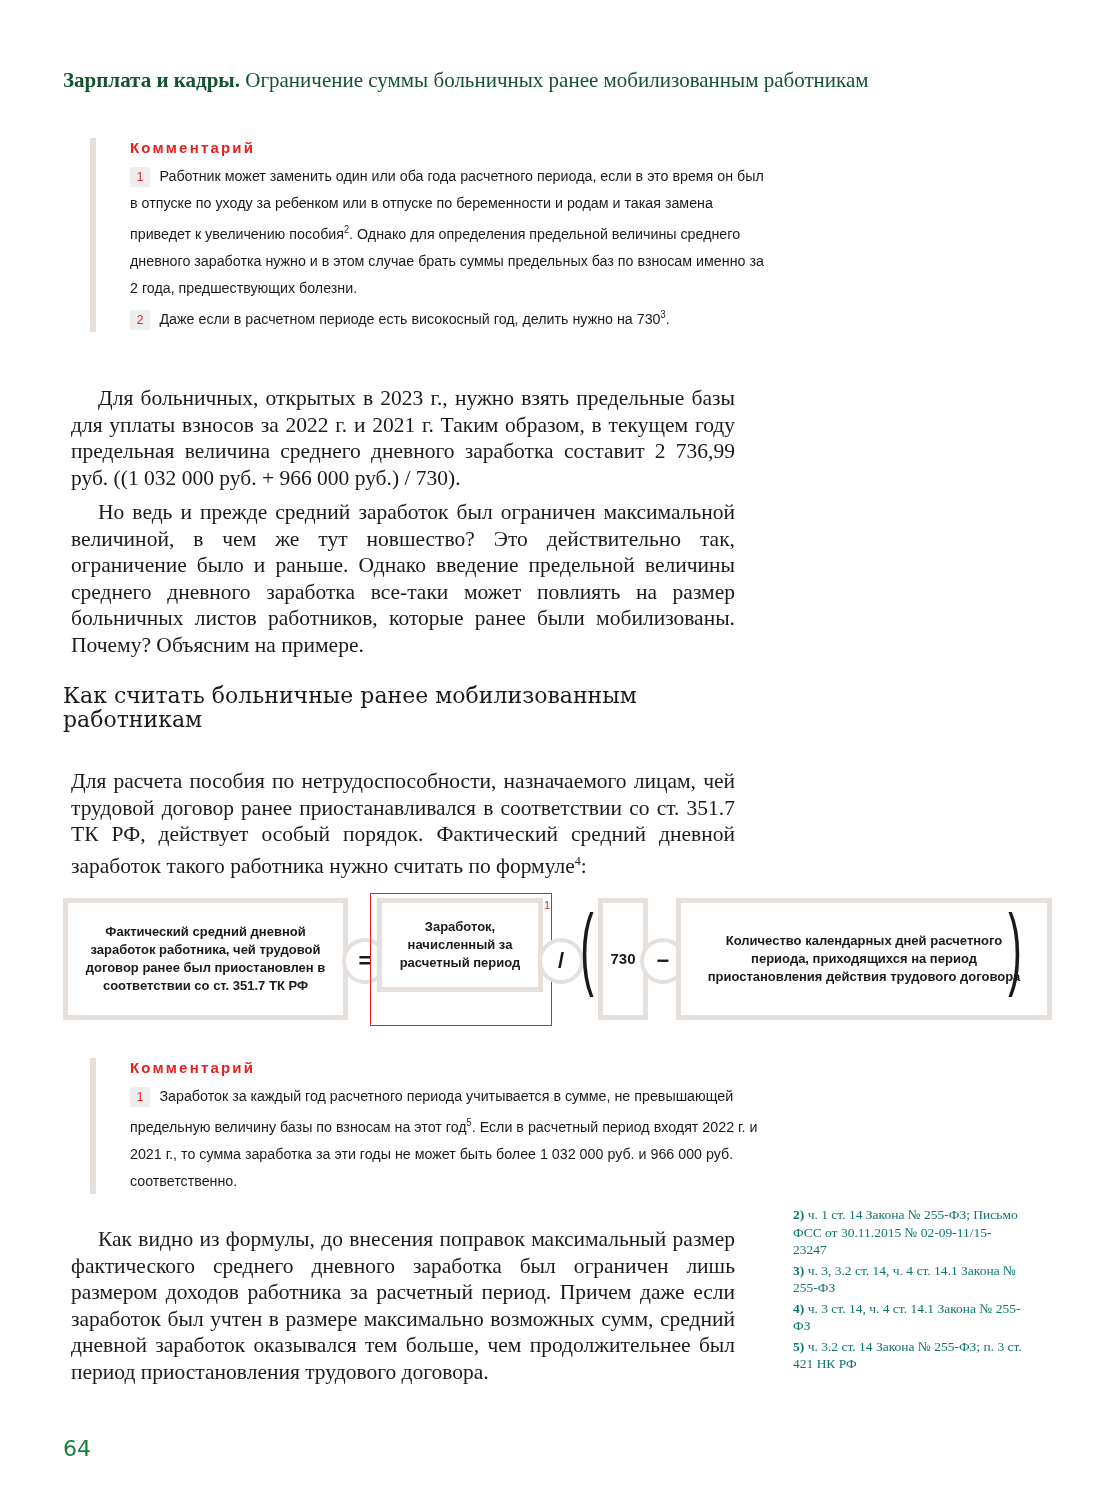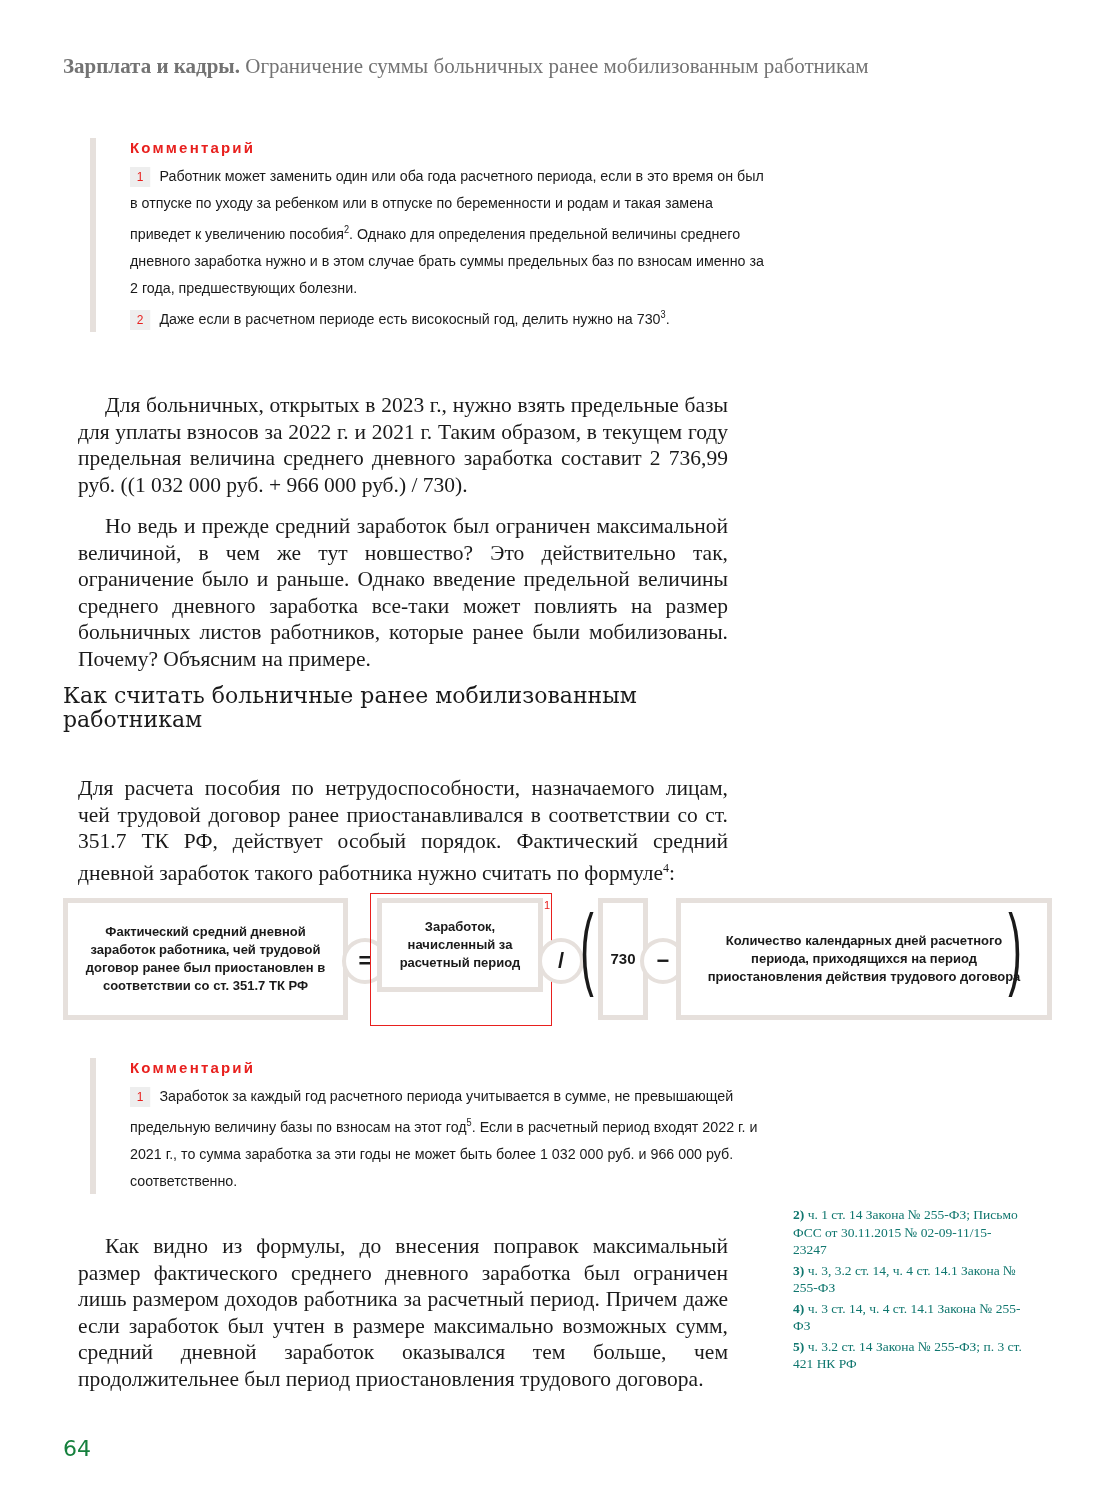--- a/index.html
+++ b/index.html
@@ -1,28 +1,28 @@
 <!DOCTYPE html>
 <html><head>
 <meta charset="utf-8">
 <style>
   html, body { margin: 0; padding: 0; background: #ffffff; }
   body { width: 1104px; height: 1500px; position: relative; overflow: hidden; color: #1a1a1a; }
 
-  .running-head { position: absolute; left: 63px; top: 54px; font-family: "Liberation Serif", serif; font-size: 21px; color: #737373; white-space: nowrap; }
+  .running-head { position: absolute; left: 63px; top: 68px; font-family: "Liberation Serif", serif; font-size: 21px; color: #14532d; white-space: nowrap; }
   .running-head .bold { font-weight: bold; }
 
   .comment { position: absolute; left: 90px; width: 660px; border-left: 6px solid #e6e0dc; padding-left: 34px; font-family: "Liberation Sans", sans-serif; }
   .comment .c-title { color: #e8201e; font-weight: bold; font-size: 15px; letter-spacing: 2.2px; line-height: 20px; margin-bottom: 4px; }
   .comment .c-item { font-size: 15.5px; line-height: 27px; color: #1a1a1a; transform: scaleX(0.92); transform-origin: left; width: 700px; }
   .comment .num { display: inline-block; background: #eeeeee; color: #e8201e; font-size: 13px; width: 22px; text-align: center; line-height: 20px; margin-right: 10px; }
   .comment sup { font-size: 10px; }
 
   .body-text { position: absolute; left: 63px; width: 680px; font-family: "Liberation Serif", serif; font-size: 21.5px; line-height: 26.5px; text-align: justify; }
-  .body-text p { margin: 15px; text-indent: 27px; }
+  .body-text p { margin: 8px; text-indent: 27px; }
   .body-text p.noindent { text-indent: 0; }
   .body-text sup { font-size: 12px; }
 
   .section-heading { position: absolute; left: 63px; top: 684px; width: 700px; font-family: "DejaVu Serif", serif; font-weight: normal; font-size: 22px; line-height: 24px; }
 
   .formula { position: absolute; left: 0; top: 890px; width: 1104px; height: 140px; }
   .fbox { position: absolute; border: 5px solid #e6e0dc; display: flex; align-items: center; justify-content: center; text-align: center; font-family: "Liberation Sans", sans-serif; font-weight: bold; font-size: 13px; line-height: 18px; color: #1a1a1a; box-sizing: border-box; background: #fff; }
   .fop { position: absolute; width: 38px; height: 38px; border-radius: 50%; border: 4px solid #e6e0dc; background: #fff; display: flex; align-items: center; justify-content: center; font-family: "Liberation Sans", sans-serif; font-weight: bold; font-size: 22px; color: #1a1a1a; box-sizing: content-box; }
   .red-frame { position: absolute; border: 1px solid #e8201e; }
   .red-num { position: absolute; color: #e8201e; font-family: "Liberation Sans", sans-serif; font-size: 11px; background: #fff; }

